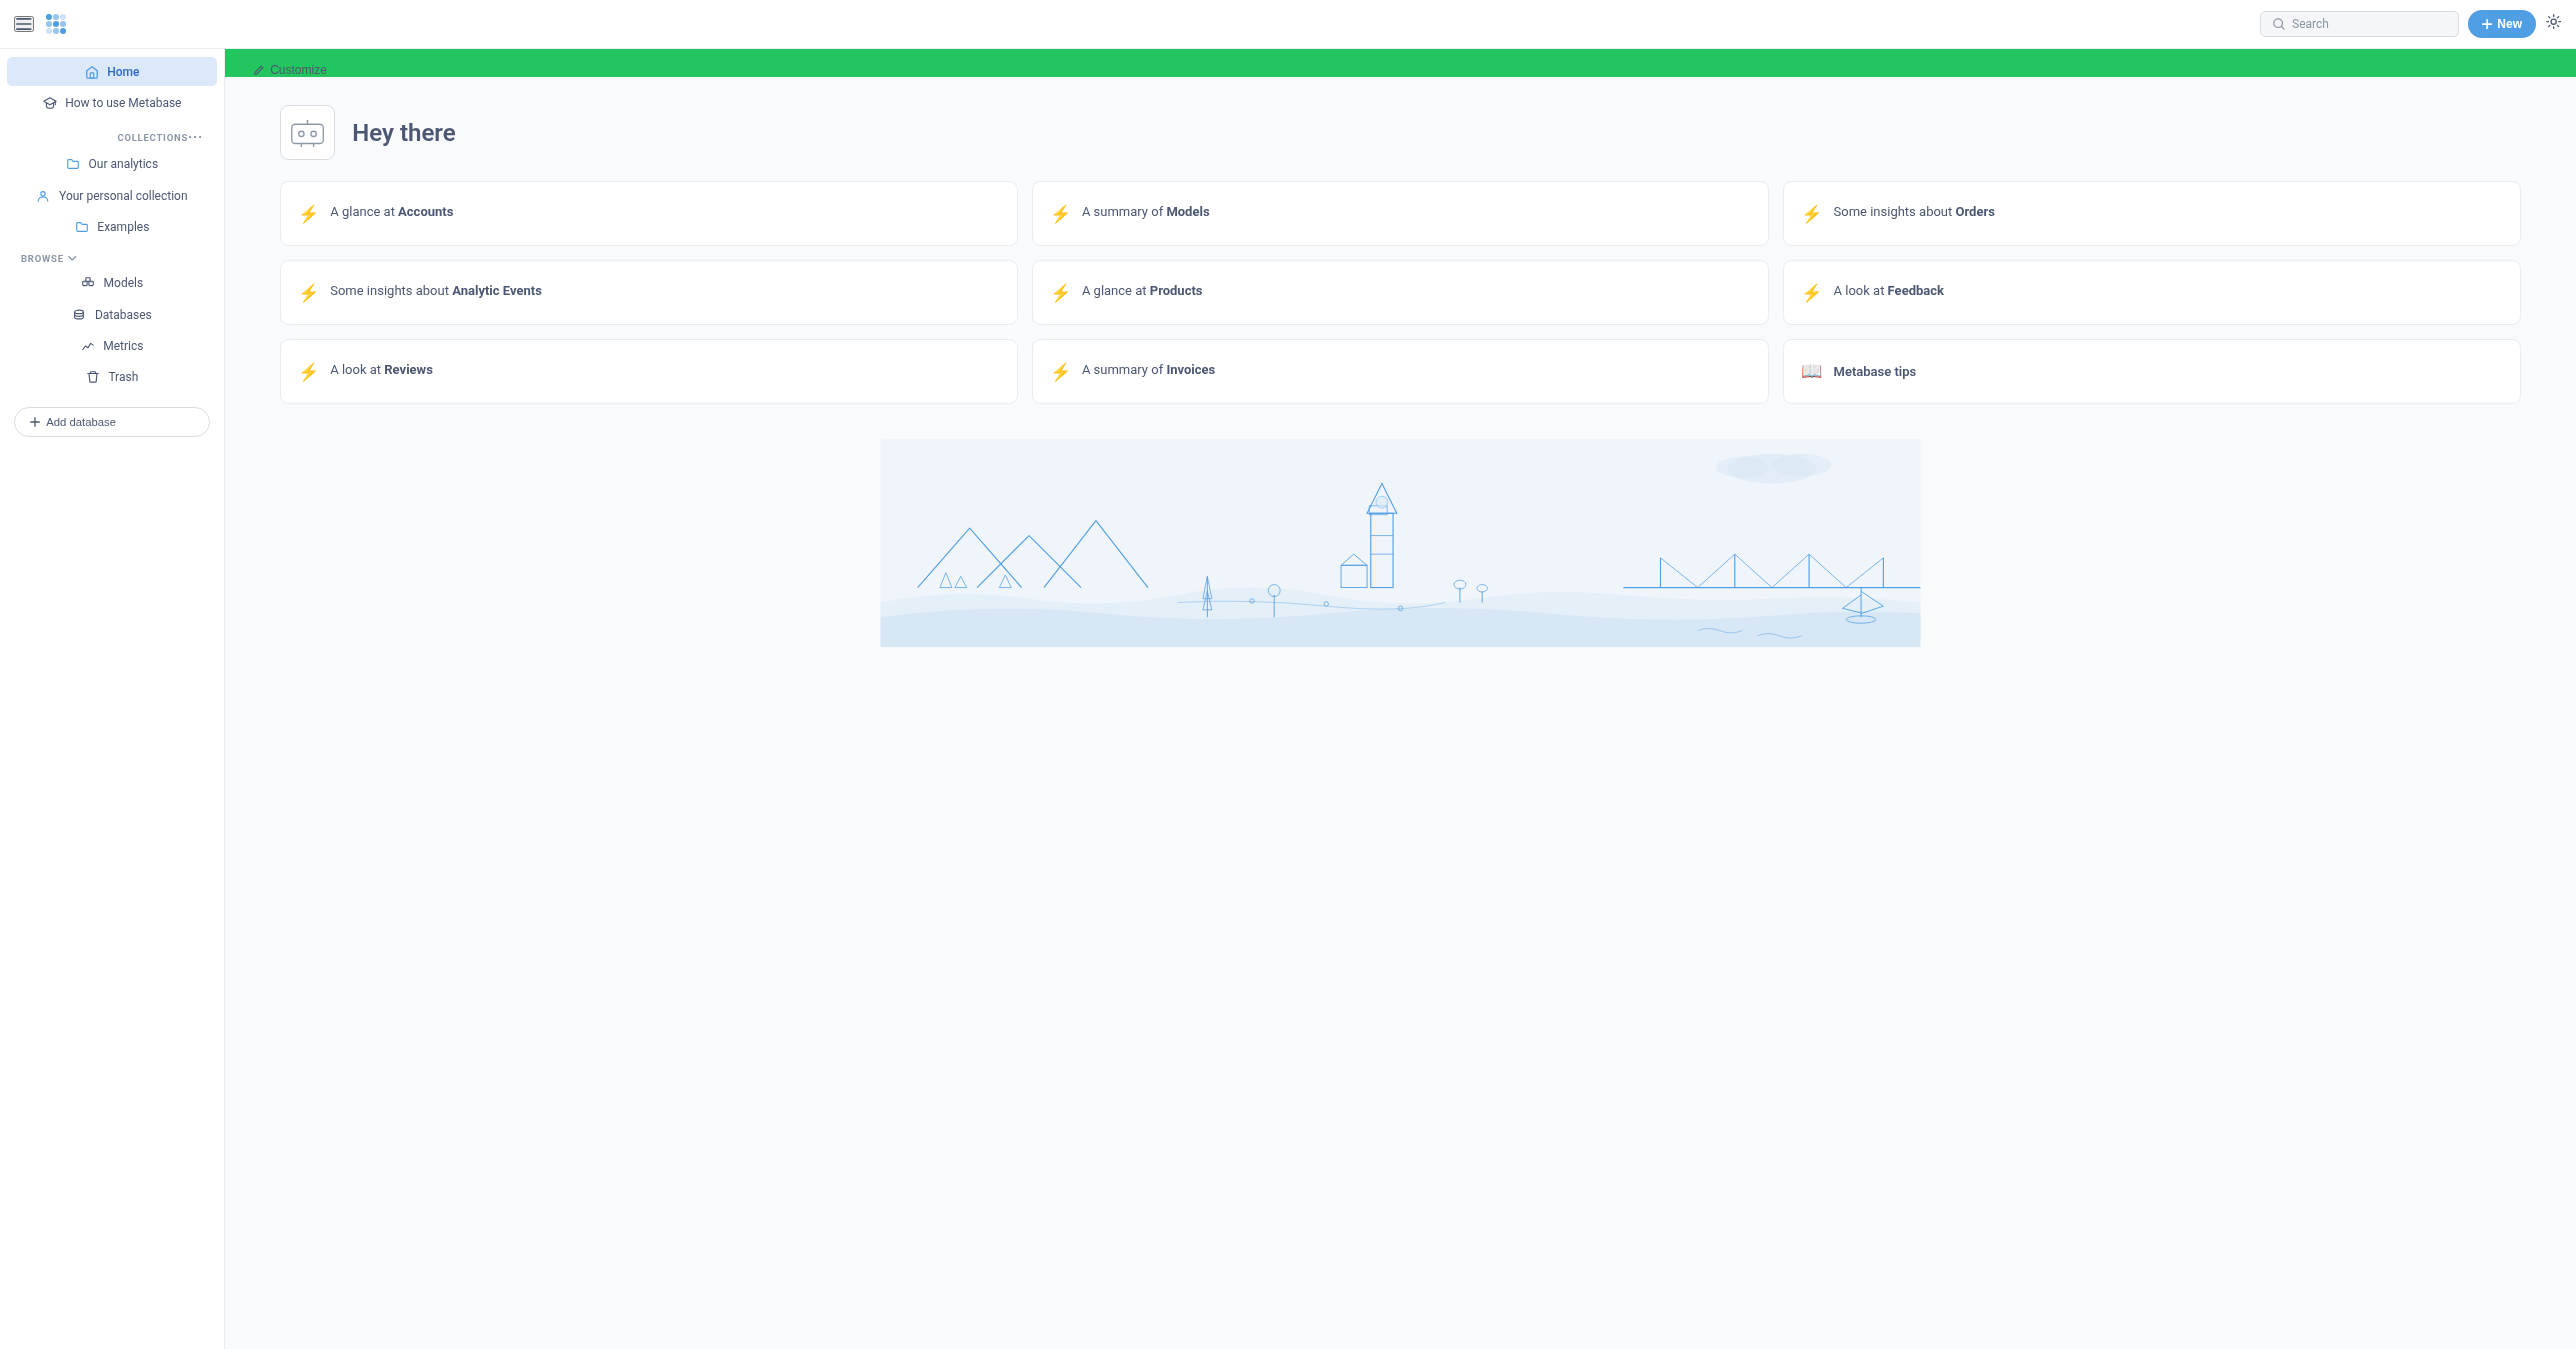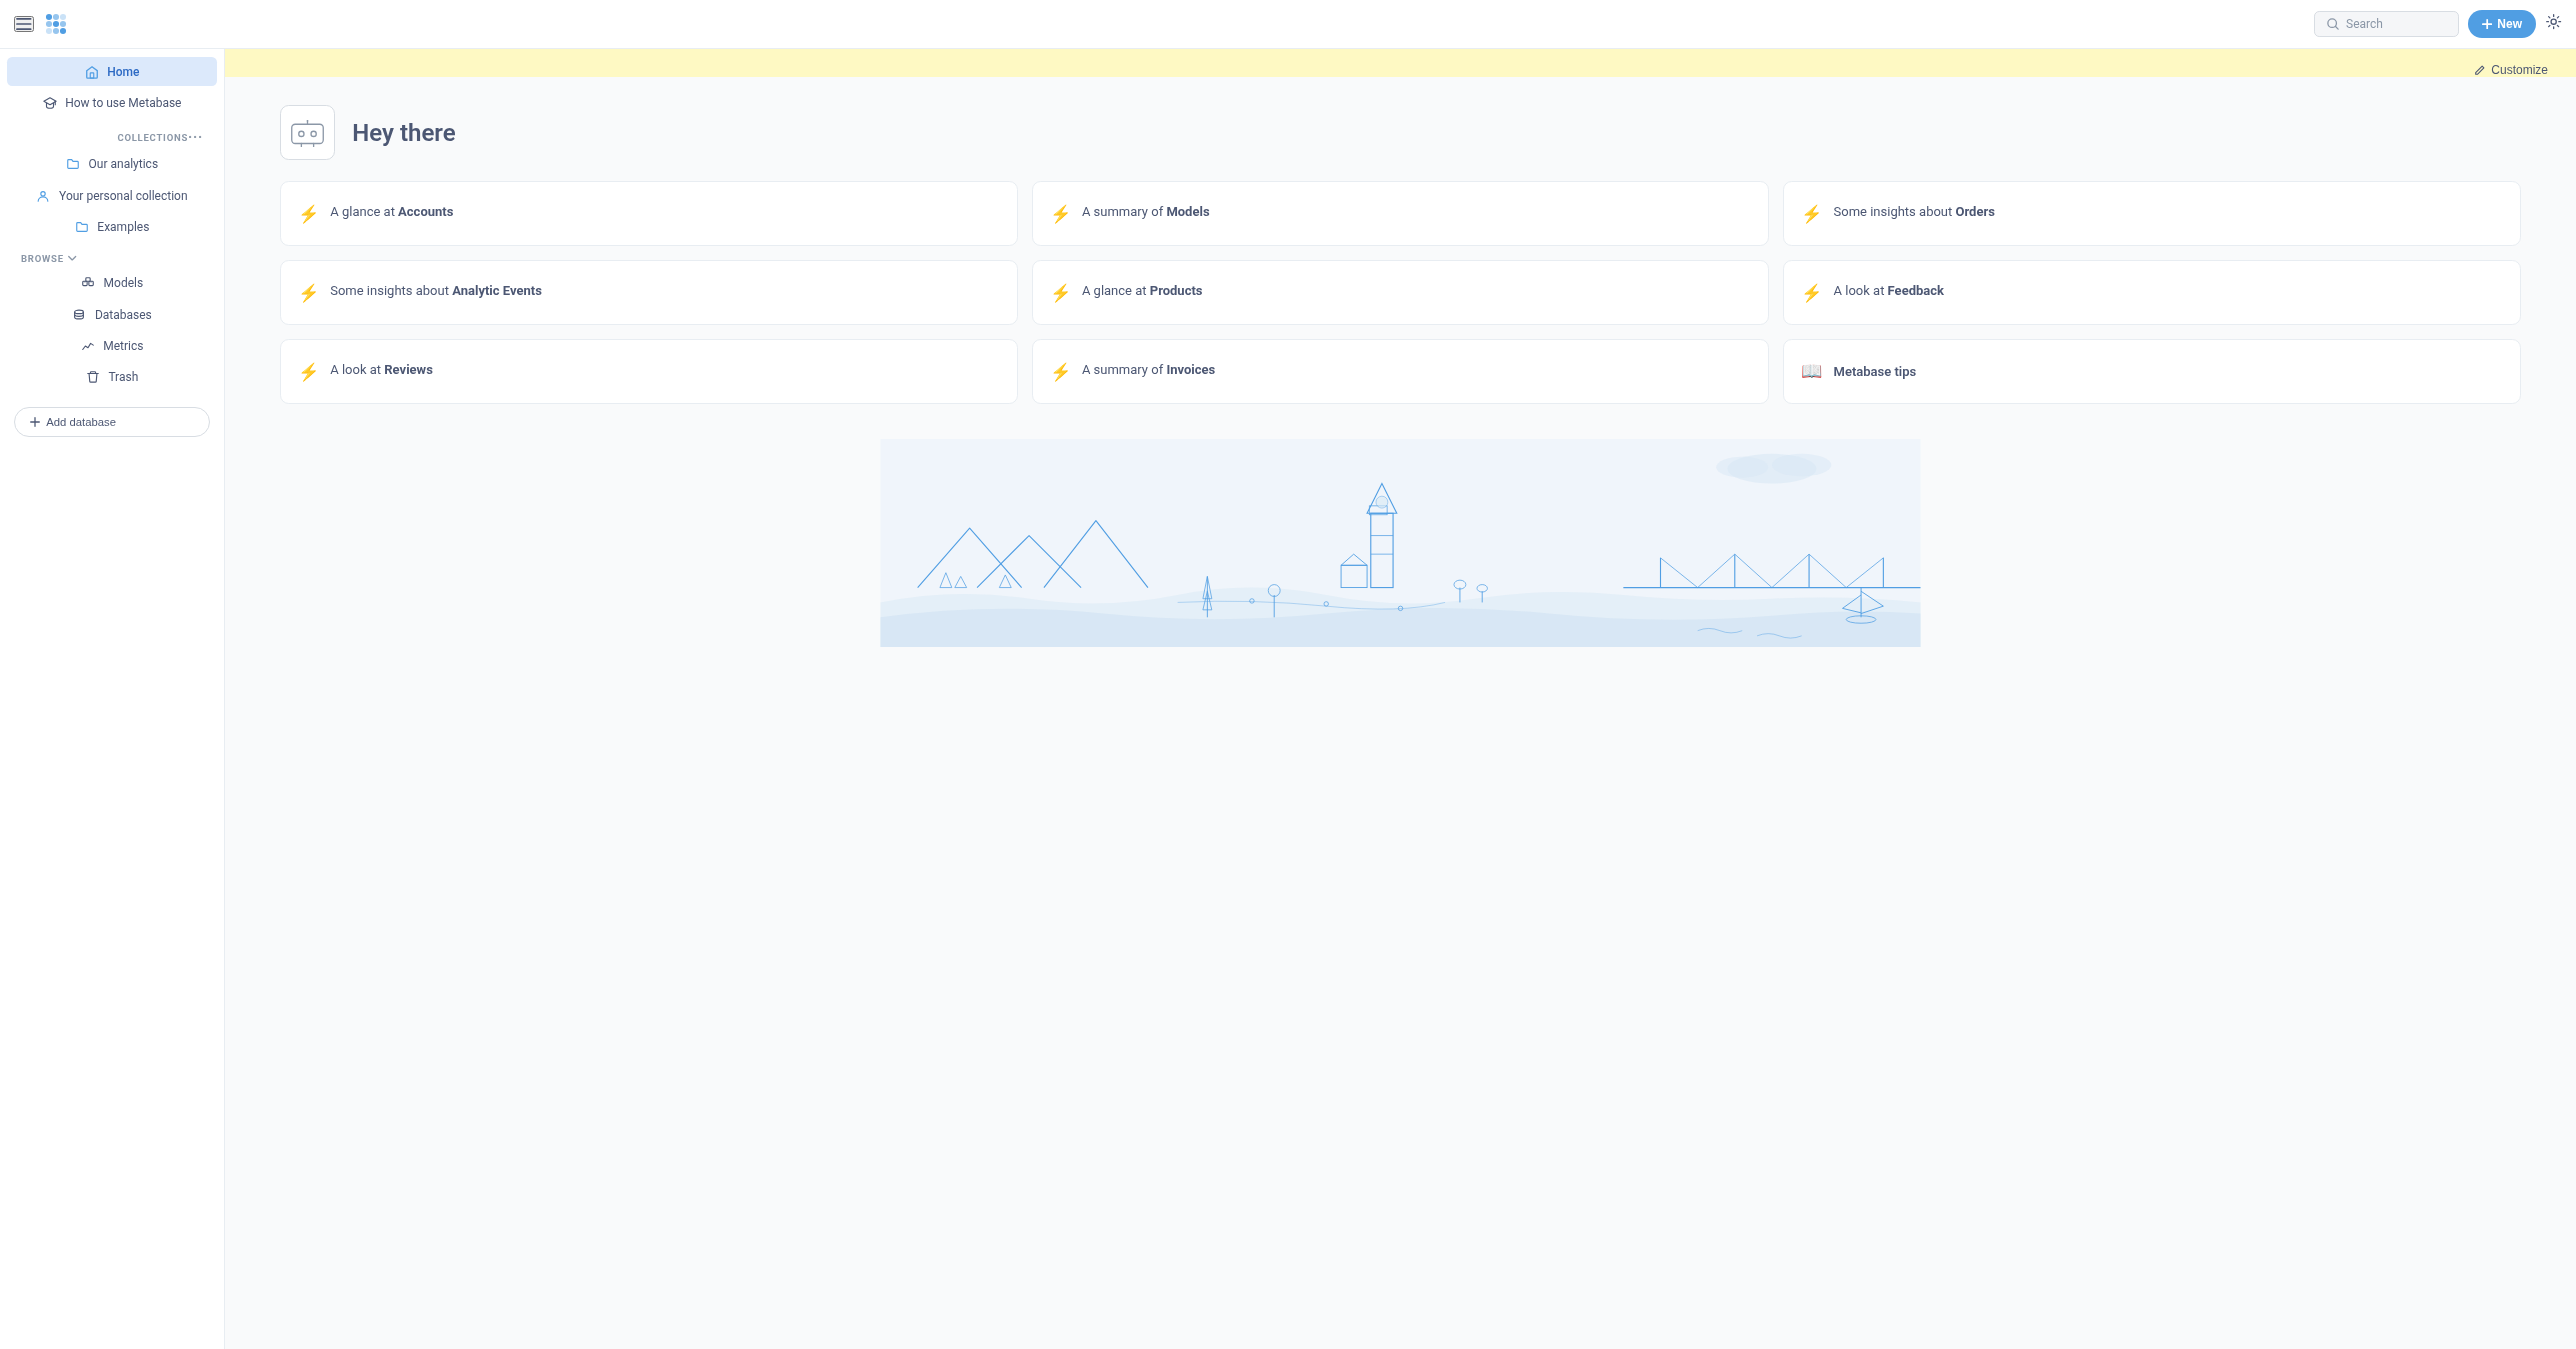--- a/index.html
+++ b/index.html
@@ -12,21 +12,21 @@
     }
     .topnav-left { display: flex; align-items: center; gap: 8.7px; }
     .hamburger-icon { color: #4c5773; cursor: pointer; font-size: 15.6px; display: flex; align-items: center; }
     .logo { display: flex; align-items: center; }
     .logo svg { width: 28px; height: 28px; }
     .topnav-right { margin-left: auto; display: flex; align-items: center; gap: 8.7px; }
     .search-bar {
       display: flex; align-items: center; gap: 7px;
       border: 0.9px solid #d8dde3; border-radius: 5.2px;
       padding: 5.2px 12px; background: #f5f6f8; cursor: text;
-      width: 145px;
+      width: 199px;
     }
     .search-bar span { color: #8b97a7; font-size: 12px; }
     .search-icon-svg { color: #8b97a7; }
     .new-btn {
       display: flex; align-items: center; gap: 5.2px;
       background: #509ee3; color: #fff; border: none;
       border-radius: 14px; padding: 7px 14px; font-size: 12px; font-weight: 600;
       cursor: pointer;
     }
     .settings-btn { background: none; border: none; cursor: pointer; color: #4c5773; font-size: 17.3px; }
@@ -62,22 +62,22 @@
       margin: 14px; border: 0.9px solid #d8dde3; border-radius: 17.3px;
       background: #fff; padding: 7.8px 14px; font-size: 11.3px; color: #4c5773;
       cursor: pointer; display: flex; align-items: center; justify-content: flex-start; gap: 5.2px;
     }
 
     
     .content { flex: 1; overflow-y: auto; position: relative; background: #f9fafb; }
 
     
     .customize-bar {
-      display: flex; justify-content: flex-end; align-items: center;
-      padding: 14px 28px 0; background: #fef9c3;
+      display: flex; justify-content: flex-start; align-items: center;
+      padding: 14px 28px 0; background: #22c55e;
     }
     .customize-btn {
       display: flex; align-items: center; gap: 5.2px;
       background: none; border: none; color: #4c5773; font-size: 12px; cursor: pointer;
     }
 
     
     .hero { display: flex; align-items: center; gap: 17.3px; padding: 28px 55px 21px; }
     .hero-icon {
       width: 55px; height: 55px; border: 1.7px solid #d8dde3; border-radius: 8.7px;

